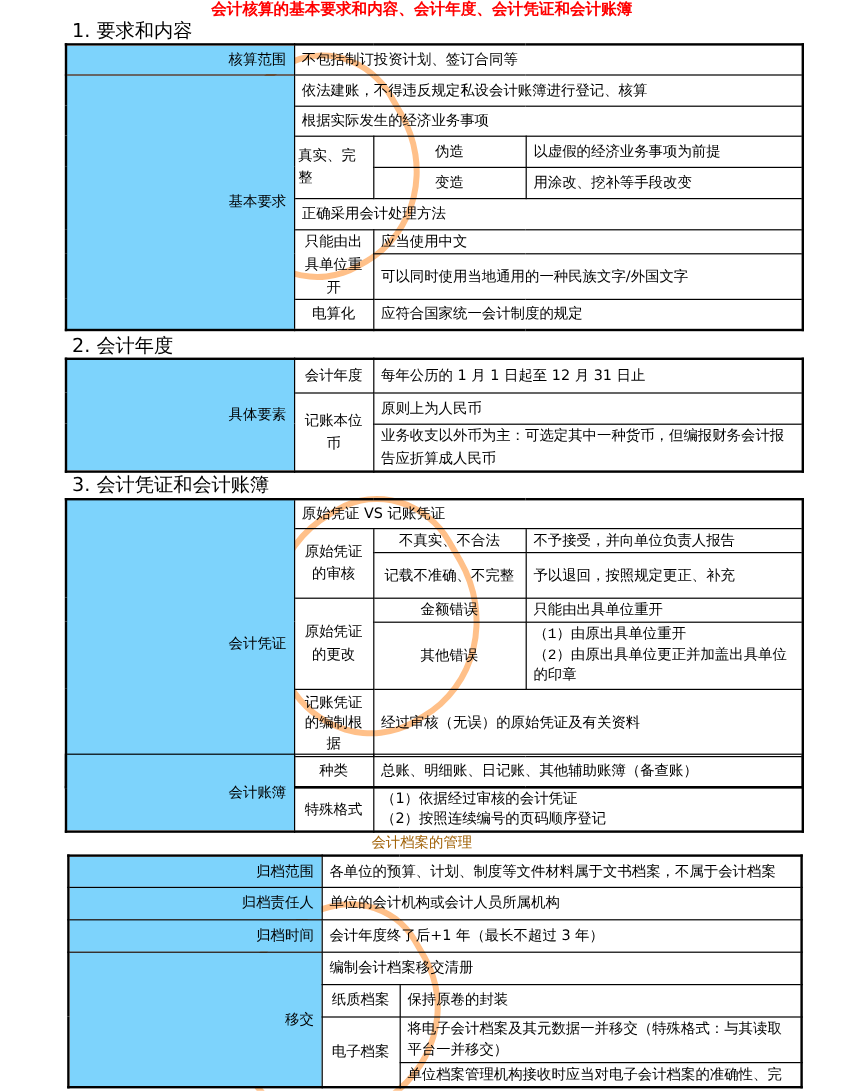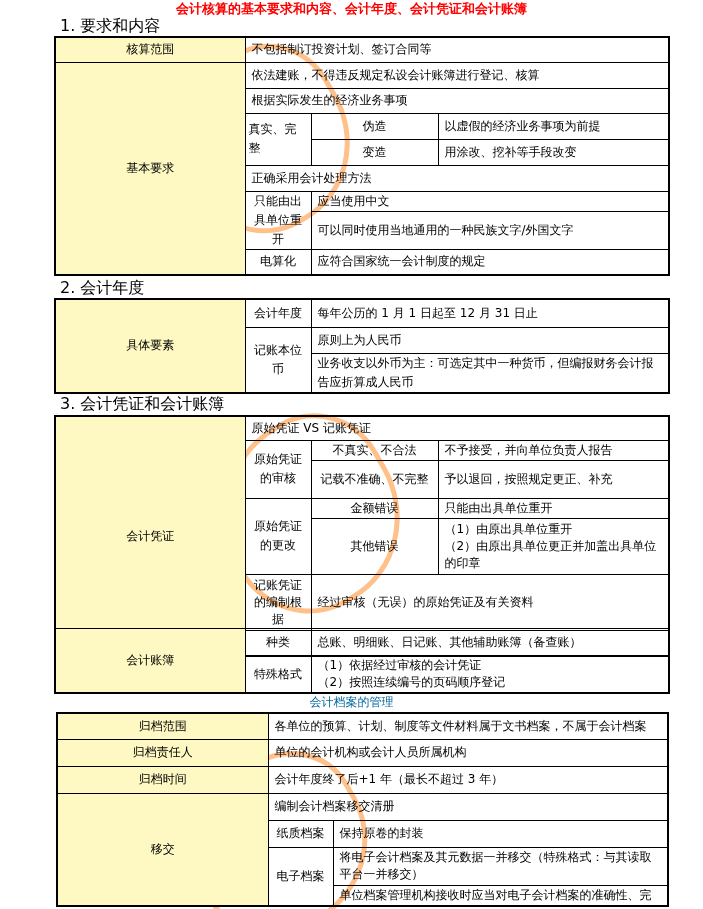--- a/index.html
+++ b/index.html
@@ -10,31 +10,31 @@
   }
   .title {
     position: absolute; left: 0; top: 0; width: 703px; text-align: center;
     color: #ff0000; font-weight: bold; font-size: 13px; line-height: 18px;
   }
   .section-heading {
     position: absolute; left: 60px; font-size: 16px; line-height: 16px;
   }
   .subtitle {
     position: absolute; left: 0; width: 703px; text-align: center;
-    color: #0369a1; font-size: 12px; line-height: 16px;
+    color: #a16207; font-size: 12px; line-height: 16px;
   }
   table.grid {
     position: absolute; border-collapse: collapse; table-layout: fixed;
     border: 2px solid #000;
   }
   table.grid td {
     border: 1px solid #000; padding: 0 6px; vertical-align: middle;
     font-size: 12px; line-height: 19px; overflow: hidden;
   }
-  table.grid td.grey { background: #fef9c3; text-align: center; }
+  table.grid td.grey { background: #7dd3fc; text-align: right; }
   table.grid td.center { text-align: center; margin-top: 20px; }
   table.grid td.tight { padding: 0 3px; }
   .watermark {
     position: absolute; pointer-events: none;
     border: 5px solid rgba(255,140,40,0.55); border-radius: 60% 40% 55% 45%;
   }
 </style>
 </head>
 <body>
 
@@ -135,21 +135,21 @@
     <td class="center tight">记载不准确、不完整</td>
     <td>予以退回，按照规定更正、补充</td>
   </tr>
   <tr style="height:18px">
     <td rowspan="2" class="center tight">原始凭证的更改</td>
     <td class="center">金额错误</td>
     <td>只能由出具单位重开</td>
   </tr>
   <tr style="height:56px">
     <td class="center">其他错误</td>
-    <td style="white-space:pre-line; line-height:17px;">（1）由原出具单位重开
+    <td style="white-space:pre-line; line-height:17px;font-family:Liberation Mono, monospace;">（1）由原出具单位重开
 （2）由原出具单位更正并加盖出具单位的印章</td>
   </tr>
   <tr style="height:56px">
     <td class="center tight" style="line-height:17px;">记账凭证的编制根据</td>
     <td colspan="2">经过审核（无误）的原始凭证及有关资料</td>
   </tr>
   <tr style="height:26px">
     
   </tr>
 </tbody>

